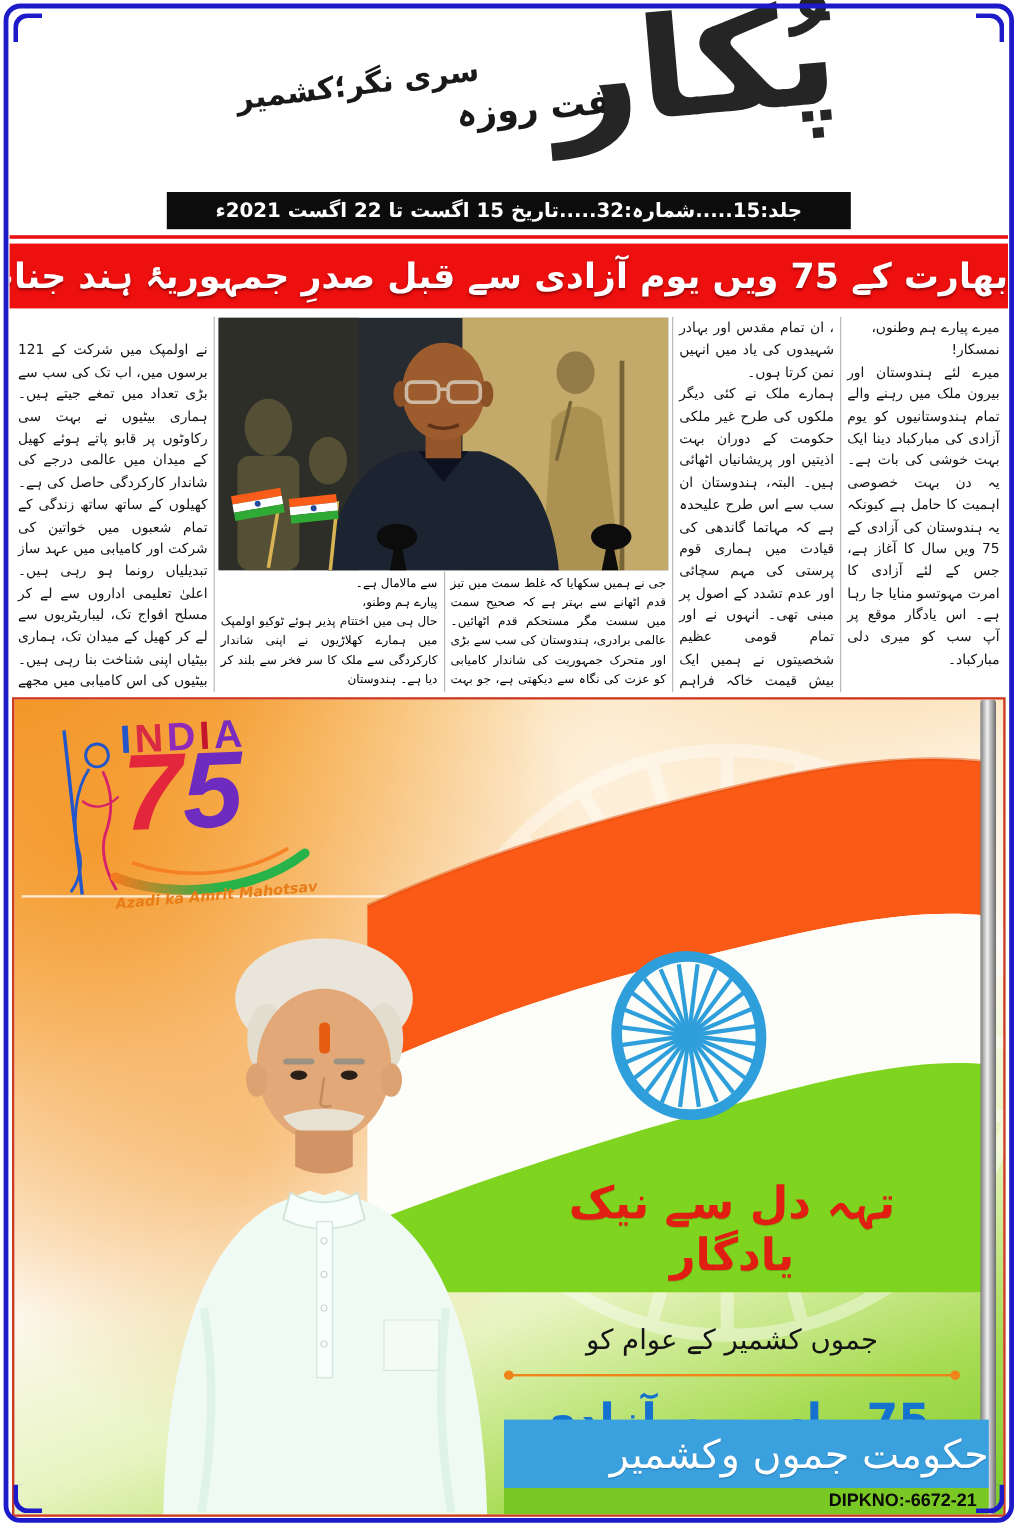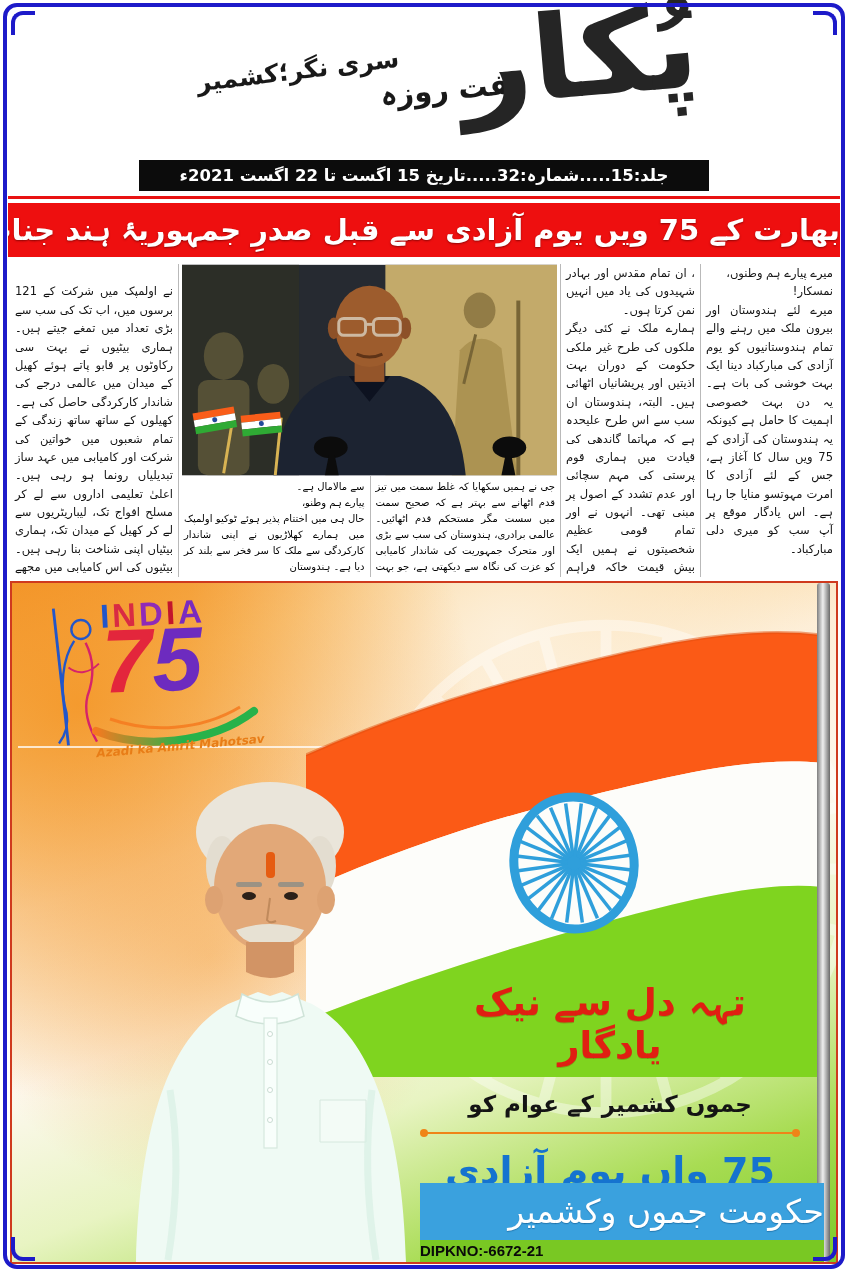--- a/index.html
+++ b/index.html
@@ -62,29 +62,29 @@
   .swoosh{position:absolute;left:52px;top:116px;width:170px;height:44px}
   .tagline{position:absolute;left:58px;top:150px;font-size:12px;font-style:italic;font-weight:bold;color:#e87d17;transform:rotate(-5deg);white-space:nowrap}
 
   .flagpole{position:absolute;right:6px;top:0;bottom:0;width:13px;z-index:2;border-radius:3px;
     background:linear-gradient(90deg,#7e7e7e,#efefef 45%,#6a6a6a)}
   .flag{position:absolute;right:14px;top:22px;width:516px;height:472px;z-index:2}
   .sinha{position:absolute;left:98px;bottom:0;width:326px;height:492px;z-index:3}
 
   .wishes{position:absolute;left:408px;right:36px;top:398px;z-index:4;text-align:center;direction:rtl}
   .w1{color:#e01f12;font-size:37px;font-weight:bold;text-shadow:0 1px 0 rgba(120,20,0,.25)}
-  .w2{color:#141414;font-size:23px;font-weight:bold;margin-top:24px}
+  .w2{color:#141414;font-size:23px;font-weight:normal;margin-top:36px}
   .rule{height:2px;background:#ef8418;margin:15px 2px;position:relative}
   .rule::before,.rule::after{content:"";position:absolute;top:-3px;width:8px;height:8px;border-radius:50%;background:#ef8418}
   .rule::before{left:-2px}.rule::after{right:-2px}
   .w3{color:#1573cf;font-size:38px;font-weight:bold}
 
   .govbar{position:absolute;left:408px;right:12px;top:600px;height:57px;background:#3aa1de;z-index:4;color:#fff;
     direction:rtl;text-align:right;font-size:33px;font-weight:normal;line-height:57px;text-shadow:0 1px 1px rgba(0,60,110,.4)}
-  .dipk{position:absolute;left:408px;right:12px;top:657px;height:22px;background:#79c823;z-index:4;text-align:left;
+  .dipk{position:absolute;left:408px;right:12px;top:657px;height:22px;background:#79c823;z-index:4;text-align:right;
     font-family:"Liberation Sans",sans-serif;font-weight:bold;font-size:15px;line-height:22px;padding-right:10px;color:#0a0a0a}
 </style>
 </head>
 <body>
 
 <div class="page">
   <div class="frame"></div>
   <div class="corner tl"></div>
   <div class="corner tr"></div>
   <div class="corner bl"></div>

